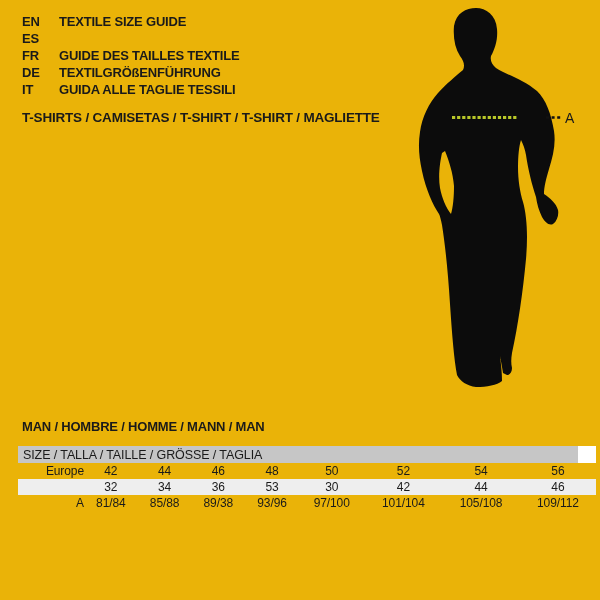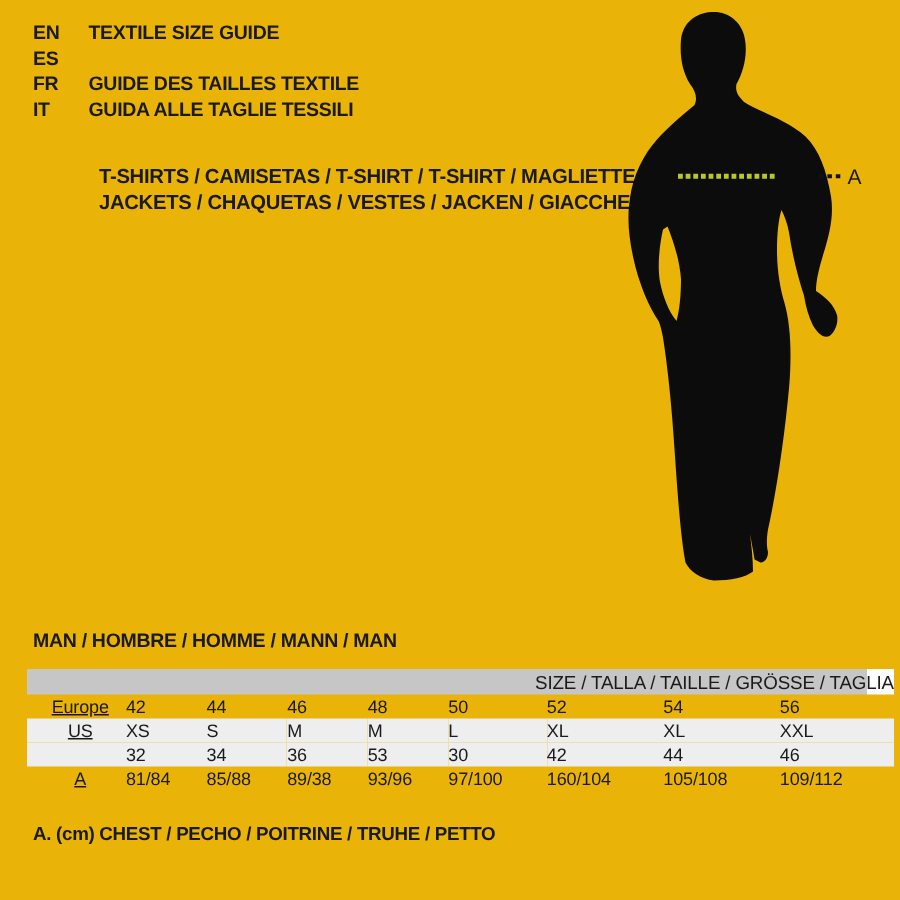--- a/index.html
+++ b/index.html
@@ -13,36 +13,36 @@
   .canvas { position:relative; width:600px; height:600px; background:#eab308; overflow:hidden; }
 
   
   .langs { position:absolute; left:22px; top:13px; font-size:13px; font-weight:700;
            line-height:17px; letter-spacing:-0.2px; }
   .lang-row { display:flex; }
   .lang-code { width:37px; flex:0 0 37px; }
 
   
   .cats { position:absolute; left:22px; top:109px; font-size:13.5px; font-weight:700;
-          line-height:17px; letter-spacing:-0.2px;margin-left:44px; }
+          line-height:17px; letter-spacing:-0.2px; }
 
   
   .figure-svg { position:absolute; left:410px; top:0; }
 
   
   .gender { position:absolute; left:22px; top:419px; font-size:13px; font-weight:700;
             letter-spacing:-0.2px; }
 
   
   .size-table { position:absolute; left:18px; top:446px; width:578px;
                 border-collapse:collapse; font-size:12px; letter-spacing:-0.1px; }
   .size-table th { text-align:left; font-weight:400; height:17px; padding-left:5px;
                    font-size:12.5px; }
-  .size-table td { height:16px; text-align:left; font-weight:400; vertical-align:middle; }
-  .size-table td.rowlabel { text-align:center; padding-left:5px; width:66px;text-decoration:underline; }
+  .size-table td { height:16px; text-align:center; font-weight:400; vertical-align:middle; }
+  .size-table td.rowlabel { text-align:right; padding-left:5px; width:66px; }
 
   
   .note { position:absolute; left:22px; top:549px; font-size:12.5px; font-weight:700;
           letter-spacing:-0.2px; }
 </style>
 </head>
 <body>
 
 <div class="canvas">
 
@@ -52,28 +52,31 @@
       <span class="lang-label">TEXTILE SIZE GUIDE</span>
     </div>
     <div class="lang-row">
       <span class="lang-code">ES</span>
     </div>
     <div class="lang-row">
       <span class="lang-code">FR</span>
       <span class="lang-label">GUIDE DES TAILLES TEXTILE</span>
     </div>
     <div class="lang-row">
+      <span class="lang-code">DE</span>
+      <span class="lang-label">TEXTILGRÖßENFÜHRUNG</span>
+    </div>
+    <div class="lang-row">
       <span class="lang-code">IT</span>
       <span class="lang-label">GUIDA ALLE TAGLIE TESSILI</span>
     </div>
   </div>
 
   <div class="cats">
     <div>T-SHIRTS / CAMISETAS / T-SHIRT / T-SHIRT / MAGLIETTE</div>
-    <div>JACKETS / CHAQUETAS / VESTES / JACKEN / GIACCHE</div>
   </div>
 
   <svg class="figure-svg" width="190" height="400" viewBox="0 0 190 400">
     <path fill-rule="evenodd" d="M 66 8
              C 76 8, 86 15, 87 29
              C 88 39, 85 49, 81 56
              C 80 61, 82 64, 86 68
              C 97 75, 113 79, 127 91
              C 136 100, 141 113, 144 131
              C 146 144, 143 156, 139 169
@@ -115,66 +118,54 @@
     <line x1="42" y1="117.5" x2="108" y2="117.5" stroke-width="3.2" stroke-dasharray="3.2 1.9" stroke="#b9c829"></line>
     <line x1="136" y1="117.5" x2="151" y2="117.5" stroke-width="2.6" stroke-dasharray="3 2.6" stroke="#111111"></line>
     <text x="155" y="122.5" font-size="14" fill="#1a1a1a" font-family="Liberation Sans, sans-serif">A</text>
   </svg>
 
   <div class="gender">MAN / HOMBRE / HOMME / MANN / MAN</div>
 
   <table class="size-table">
     <thead>
       <tr>
-        <th colspan="9" style="background:linear-gradient(to right,#c6c6c6 560px,#ffffff 560px);text-align:right;">SIZE / TALLA / TAILLE / GRÖSSE / TAGLIA</th>
+        <th colspan="9" style="background:linear-gradient(to right,#c6c6c6 560px,#ffffff 560px);">SIZE / TALLA / TAILLE / GRÖSSE / TAGLIA</th>
       </tr>
     </thead>
     <tbody>
       <tr>
         <td class="rowlabel">Europe</td>
         <td>42</td>
         <td>44</td>
         <td>46</td>
         <td>48</td>
         <td>50</td>
         <td>52</td>
         <td>54</td>
         <td>56</td>
-      </tr>
-      <tr style="background:#eeeeee;">
-        <td class="rowlabel">US</td>
-        <td>XS</td>
-        <td>S</td>
-        <td>M</td>
-        <td>M</td>
-        <td>L</td>
-        <td>XL</td>
-        <td>XL</td>
-        <td>XXL</td>
       </tr>
       <tr style="background:#eeeeee;">
         <td class="rowlabel"></td>
         <td>32</td>
         <td>34</td>
         <td>36</td>
         <td>53</td>
         <td>30</td>
         <td>42</td>
         <td>44</td>
         <td>46</td>
       </tr>
       <tr>
         <td class="rowlabel">A</td>
         <td>81/84</td>
         <td>85/88</td>
         <td>89/38</td>
         <td>93/96</td>
         <td>97/100</td>
-        <td>160/104</td>
+        <td>101/104</td>
         <td>105/108</td>
         <td>109/112</td>
       </tr>
     </tbody>
   </table>
 
-  <div class="note">A. (cm) CHEST / PECHO / POITRINE / TRUHE / PETTO</div>
 
 </div>
 
 </body></html>

